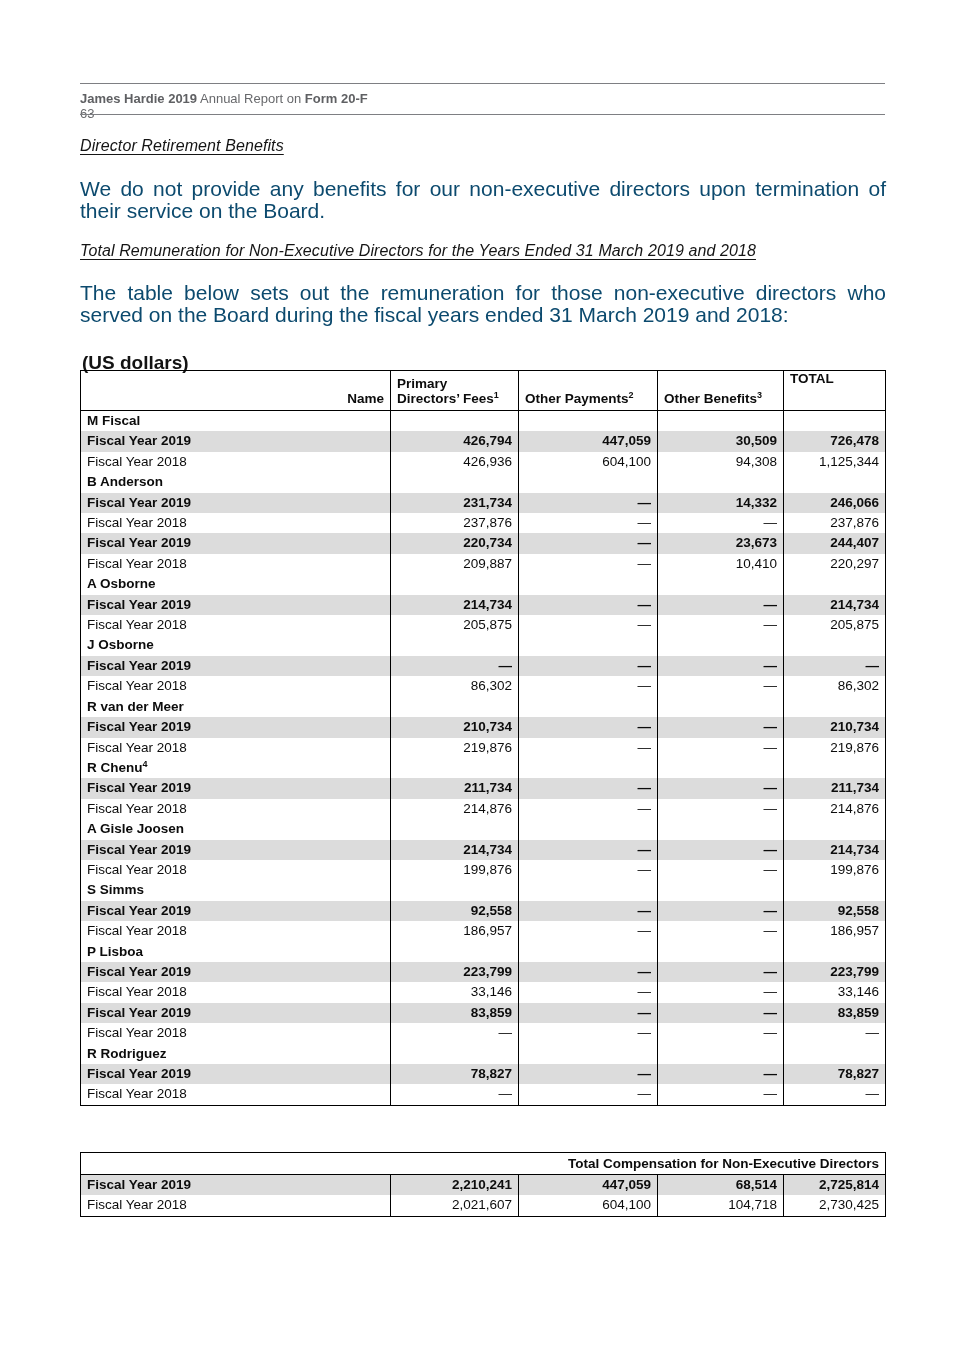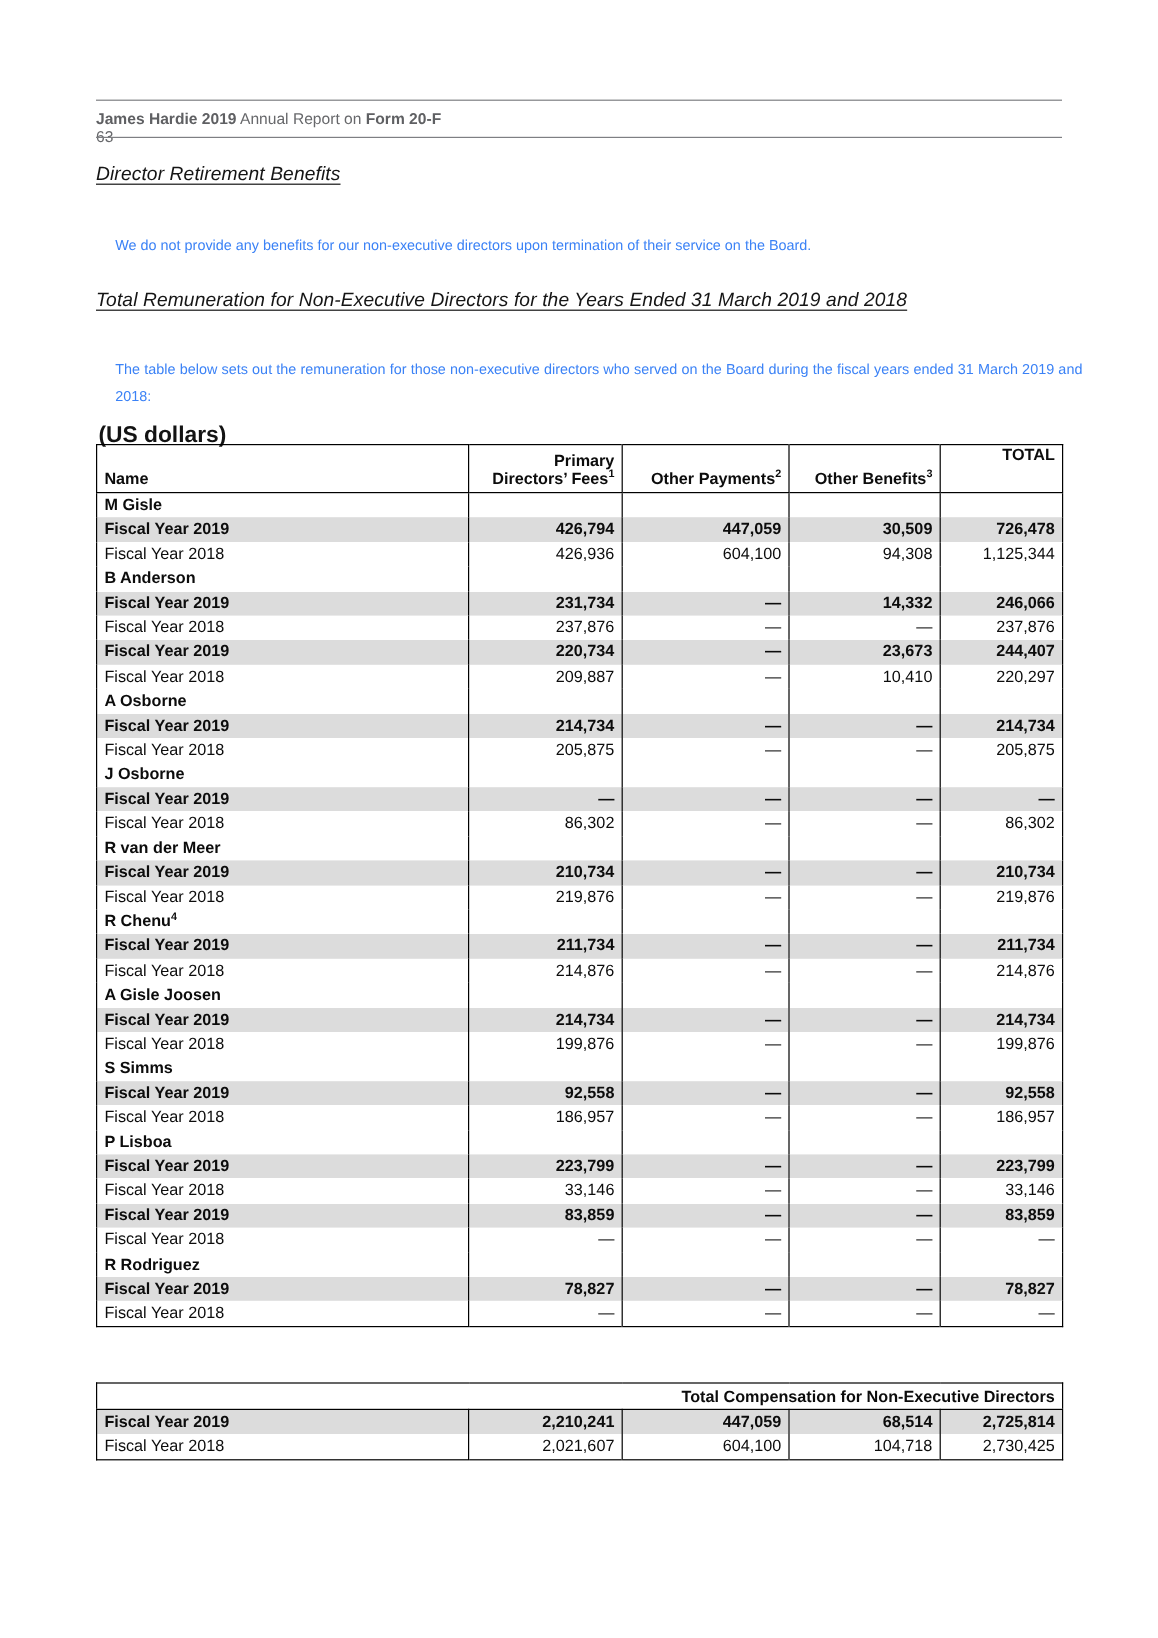--- a/index.html
+++ b/index.html
@@ -23,42 +23,42 @@
   .running-header b { color: #5f6063; }
   .heading {
     position: absolute; left: 80px;
     font-size: 16px; font-style: italic;
     text-decoration: underline; text-underline-offset: 3px;
     color: #151515; letter-spacing: 0.1px;
   }
   #heading1 { top: 137px; }
   #heading2 { top: 242px; }
   .para {
-    position: absolute; left: 80px; width: 806px; margin: 16px;
-    font-size: 12px; line-height: 21.5px; text-align: justify; color: #3b82f6;
+    position: absolute; left: 80px; width: 806px; margin: 0;
+    font-size: 21px; line-height: 21.5px; text-align: justify; color: #0c4a6e;
   }
   #para1 { top: 178px; }
   #para2 { top: 282px; }
   #currency-note { position: absolute; top: 352px; left: 82px; font-size: 19px; font-weight: bold; }
 
   table.remu {
     position: absolute; left: 80px; width: 805px;
     border-collapse: collapse; table-layout: fixed;
     font-size: 13.5px; color: #0c0c0c;
     border: 1.5px solid #000;
   }
   #main-table { top: 370px; }
   #total-table { top: 1152px; }
   .remu th, .remu td { padding: 0 6px; overflow: hidden; white-space: nowrap; }
   .remu thead th {
     height: 37px; border-bottom: 1.5px solid #000;
     vertical-align: bottom; padding-bottom: 4px;
-    font-weight: bold; line-height: 15px; text-align: right;
-  }
-  .remu thead th.th-name { text-align: left; }
+    font-weight: bold; line-height: 15px; text-align: left;
+  }
+  .remu thead th.th-name { text-align: right; }
   .remu thead th.th-total { vertical-align: middle; padding-bottom: 24px; }
   .remu .sep { border-left: 1px solid #000; }
   .remu tbody td { height: 20.4px; line-height: 20.4px; vertical-align: middle; }
   .remu td.num { text-align: right; }
   .remu tr.shaded td { background: #dcdcdc; }
   .remu tr.b td { font-weight: bold; }
   sup { font-size: 9px; line-height: 0; vertical-align: super; }
   #total-table td.total-label {
     font-weight: bold; border-bottom: 1.5px solid #000;
     height: 21px; line-height: 21px; text-align: right;
@@ -102,21 +102,21 @@
     <tr>
       <th class="th-name">Name</th>
       <th class="sep"><span>Primary</span><br><span>Directors’ Fees</span><sup>1</sup></th>
       <th class="sep"><span>Other Payments</span><sup>2</sup></th>
       <th class="sep"><span>Other Benefits</span><sup>3</sup></th>
       <th class="sep th-total">TOTAL</th>
     </tr>
   </thead>
   <tbody id="main-tbody">
       <tr class="b">
-        <td class="">M Gisle</td>
+        <td class="">M Fiscal</td>
         <td class="sep"></td>
         <td class="sep"></td>
         <td class="sep"></td>
         <td class="sep"></td>
       </tr>
       <tr class="shaded b">
         <td class="">Fiscal Year 2019</td>
         <td class="num sep">426,794</td>
         <td class="num sep">447,059</td>
         <td class="num sep">30,509</td>

